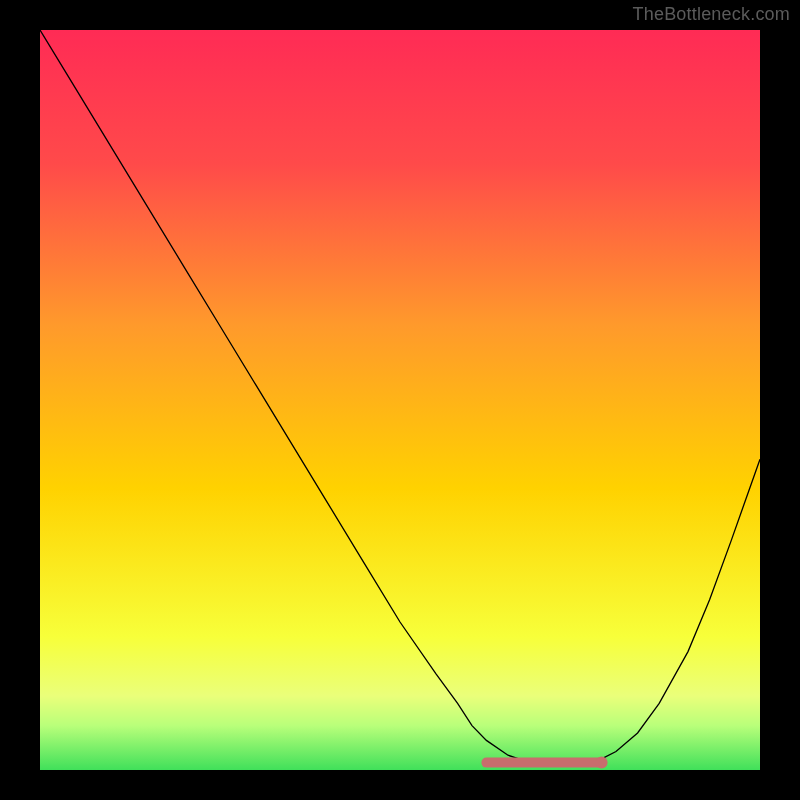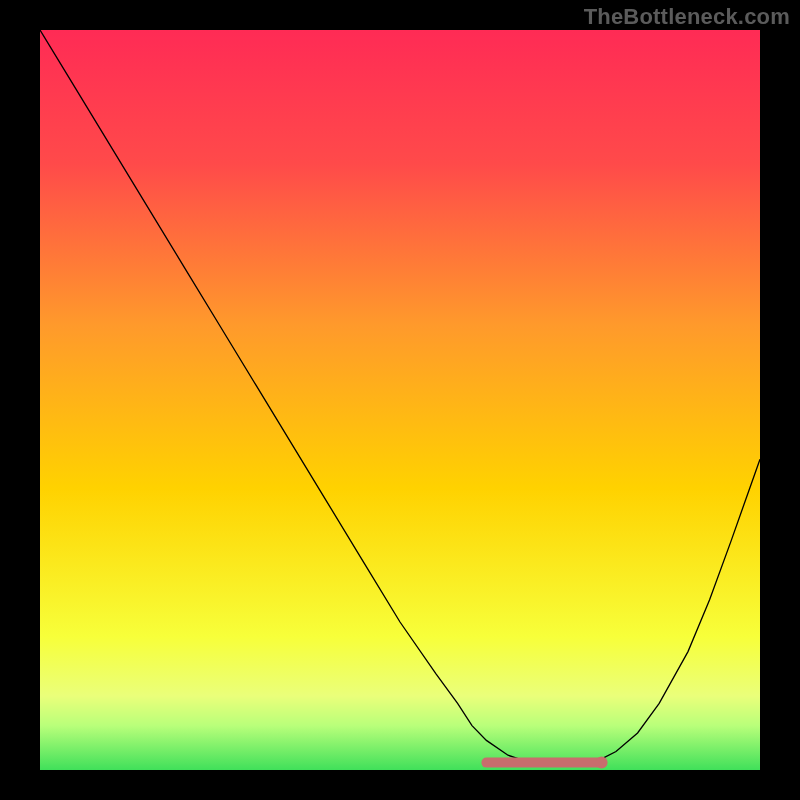--- a/index.html
+++ b/index.html
@@ -14,22 +14,22 @@
   .canvas {
     position: relative;
     width: 800px;
     height: 800px;
   }
   .watermark {
     position: absolute;
     top: 4px;
     right: 10px;
     color: #5b5b5b;
-    font-size: 22px;
-    font-weight: 700;
+    font-size: 18px;
+    font-weight: 400;
     letter-spacing: 0.2px;
     z-index: 20;
   }
   .plot-wrap {
     position: absolute;
     left: 40px;
     top: 30px;
     width: 720px;
     height: 740px;
   }

